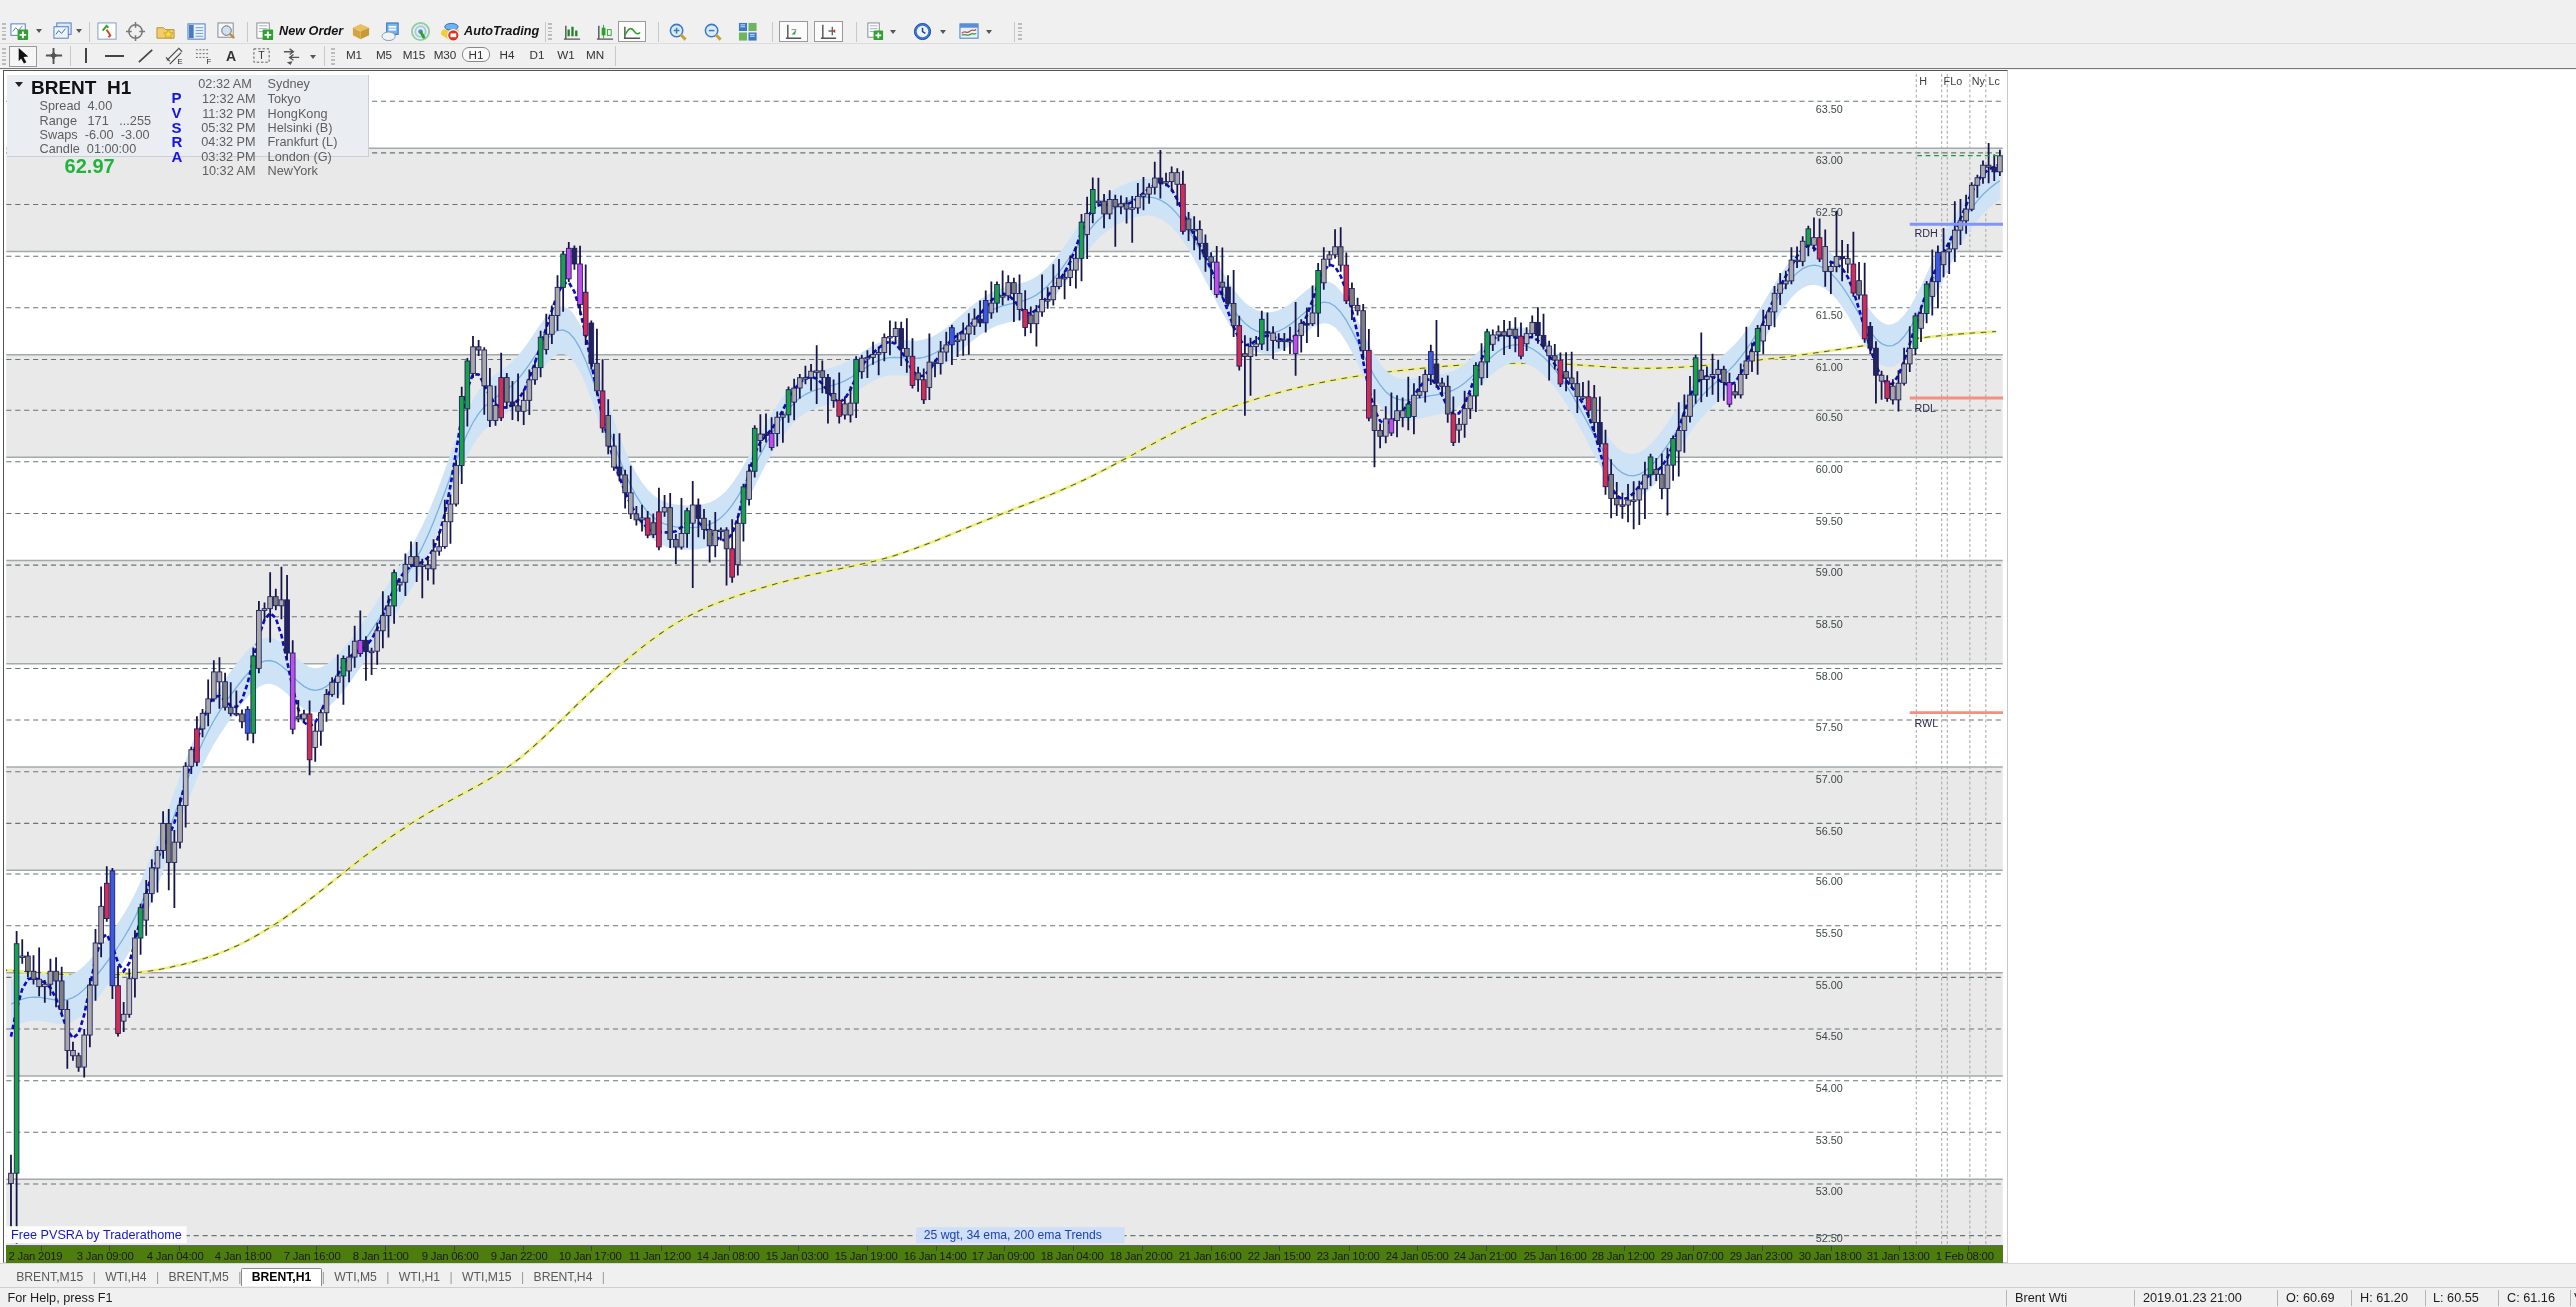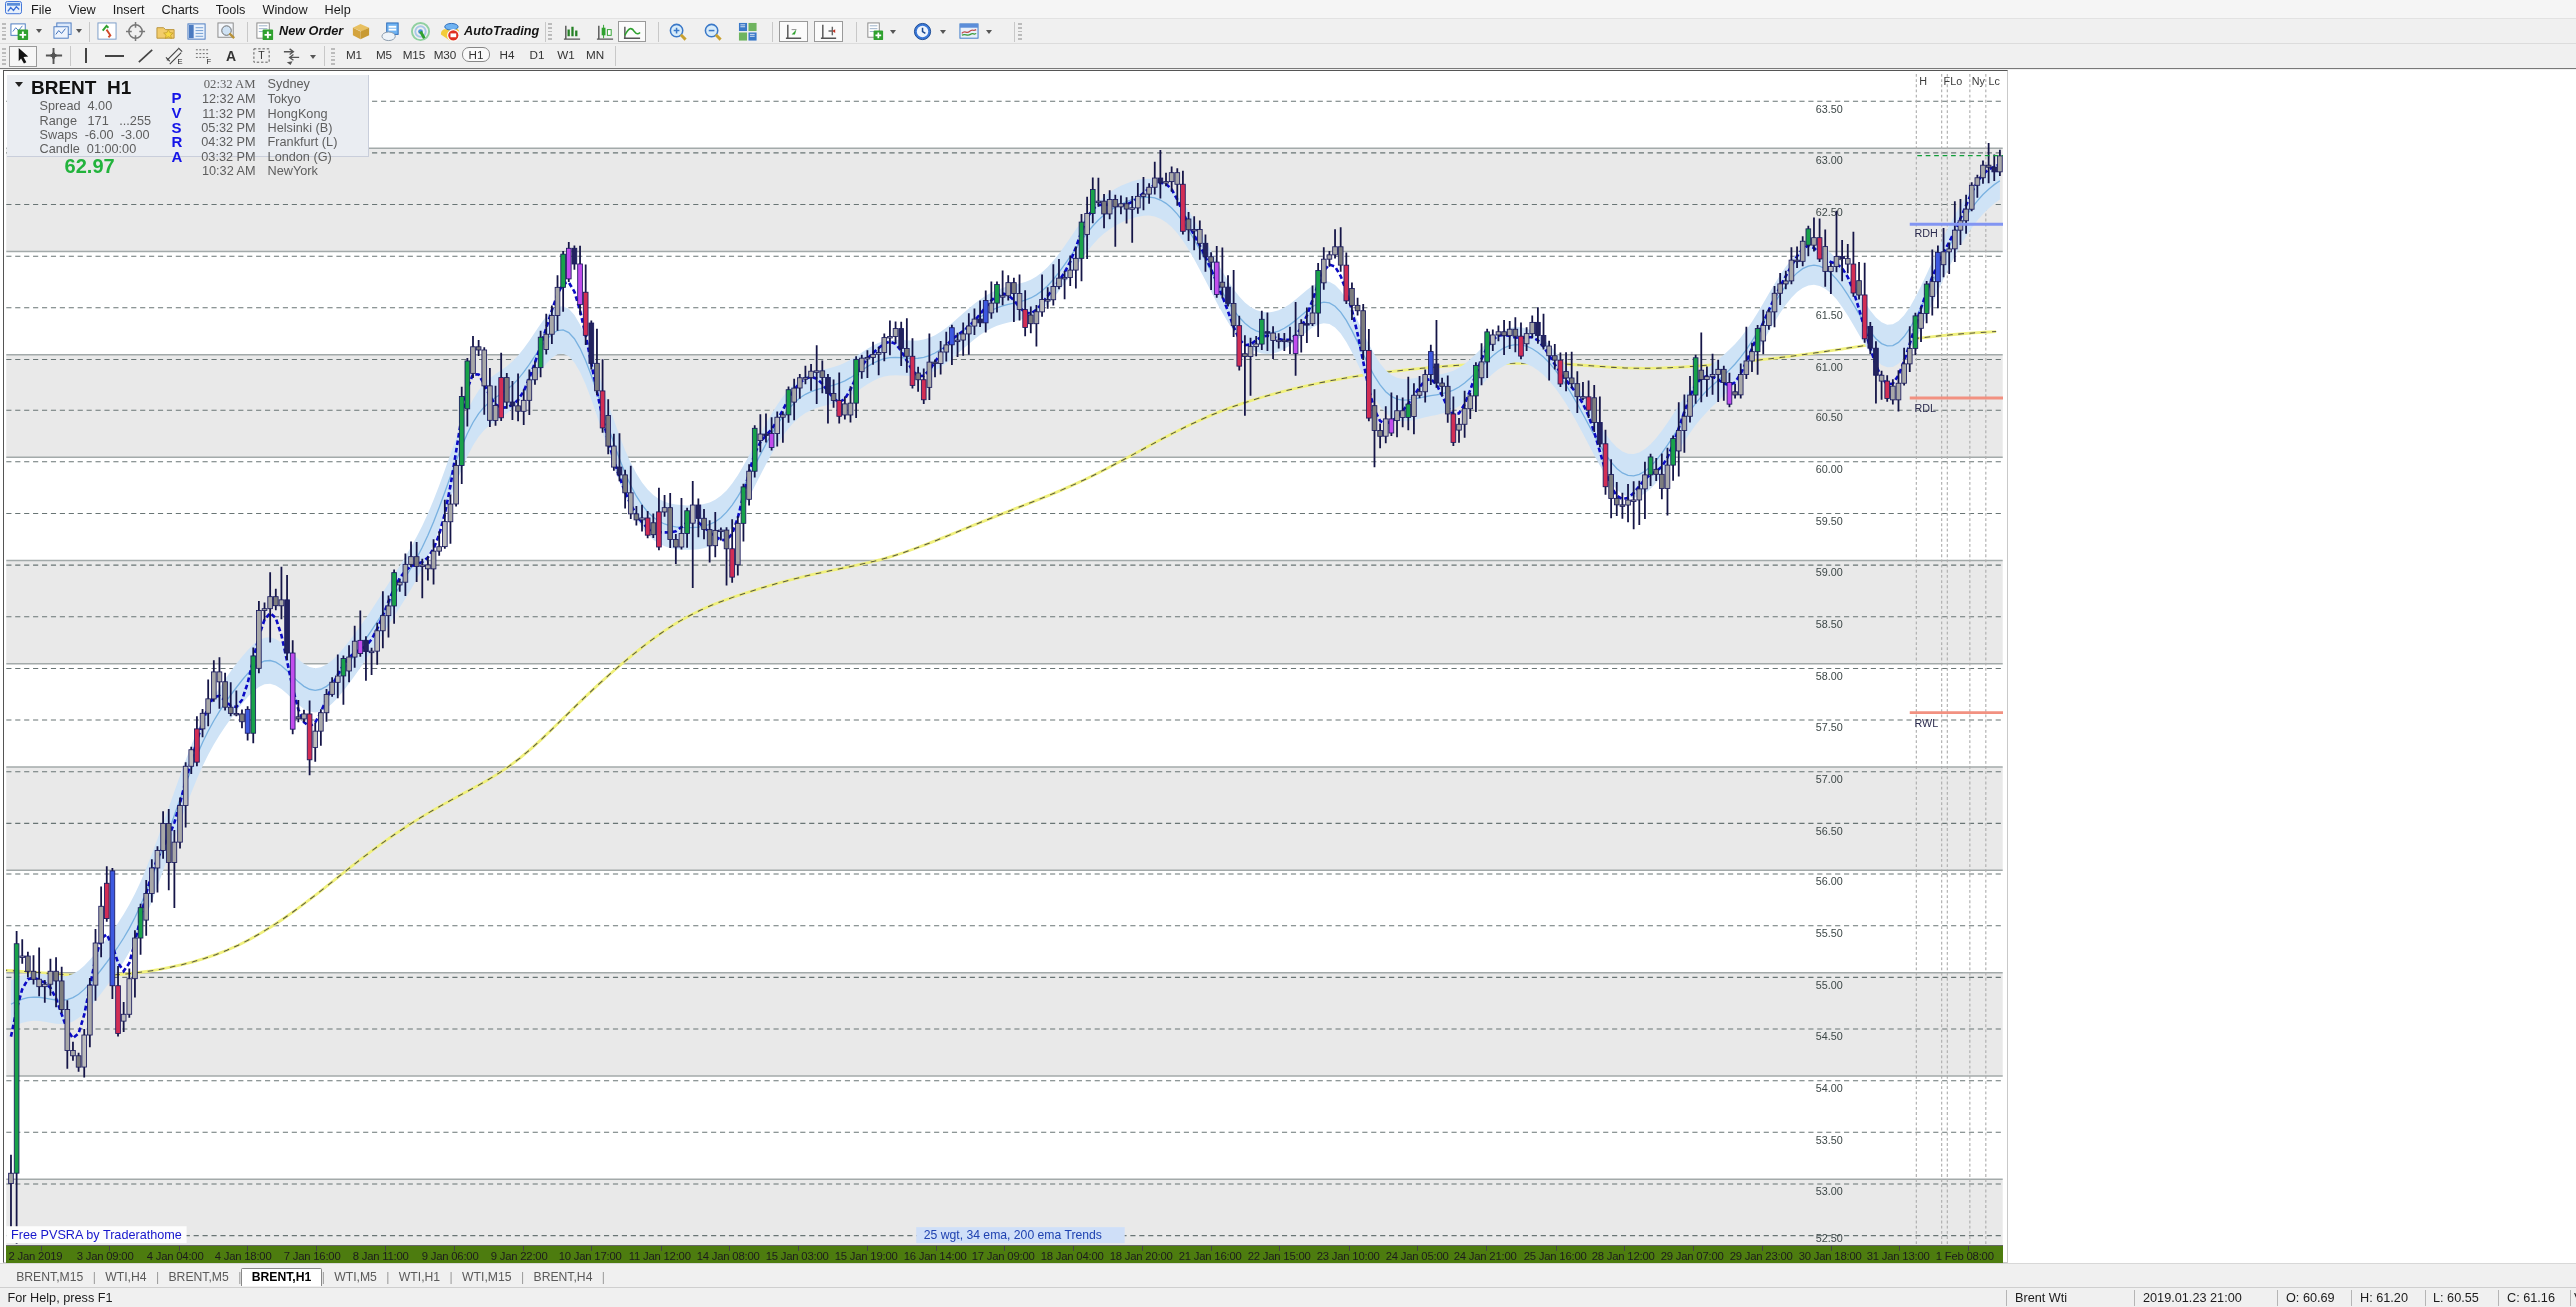--- a/index.html
+++ b/index.html
@@ -22,28 +22,20 @@
 .panel{position:absolute;left:0.9px;top:0.9px;width:362px;height:82px;background:#eaedf2;border-right:0.9px solid #c9cedb;border-bottom:0.9px solid #c9cedb;font-size:12.7px;color:#5e5e5e;}
 .tabbar{position:absolute;left:0;top:1263px;width:2576px;height:23.5px;background:#f0f0f0;border-top:0.9px solid #d8d8d8;font-size:12.2px;color:#5a5a5a;padding-top:3.8px;}
 .tab{display:inline-block;padding:0.9px 9.4px 2.8px 9.4px;}
 .tab.sel{background:#fff;border:0.9px solid #888;border-bottom:none;font-weight:bold;color:#000;border-radius:1.9px 1.9px 0 0;}
 .tsep{color:#999;}
 .status{position:absolute;left:0;top:1287px;width:2576px;height:20.7px;background:#f0f0f0;border-top:0.9px solid #cfcfcf;font-size:12.7px;color:#1c1c1c;}
 .sfield{position:absolute;top:2.8px;white-space:nowrap;}
 .ssep{position:absolute;top:1.9px;width:0.9px;height:16px;background:#b5b5b5;}
 </style></head><body>
 <div class="chrome">
- <div class="menubar">
-  <svg style="position:absolute;left:4.7px;top:0.9px" width="17" height="16" viewBox="0 0 18 17">
-        <rect x="0.5" y="0.5" width="17" height="13" rx="2" fill="#e8f0fb" stroke="#3a6fd8"></rect>
-        <rect x="2" y="2" width="14" height="3" fill="#5b8dd9"></rect>
-        <path d="M3 11 L6 7 L9 10 L12 6 L15 9" stroke="#3a6fd8" stroke-width="1.4" fill="none"></path>
-      </svg>
-  <span style="margin-left:22.5px">File</span><span>View</span><span>Insert</span><span>Charts</span><span>Tools</span><span>Window</span><span>Help</span>
- </div>
  <div class="tb1">
   <div class="grip" style="left:1.9px"></div>
   <svg class="ico" style="left:10.3px" viewBox="0 0 21 21">
         <rect x="1" y="2" width="15" height="12" fill="#fff" stroke="#4a7ac0"></rect>
         <path d="M3 10l3-4 3 3 4-5" stroke="#4a7ac0" fill="none"></path>
         <rect x="8" y="8" width="11" height="11" fill="#2fa12f" rx="1"></rect>
         <path d="M13.5 10v7M10 13.5h7" stroke="#fff" stroke-width="2"></path>
       </svg>
   <div style="position:absolute;left:36px;top:9.4px;border-left:3.8px solid transparent;border-right:3.8px solid transparent;border-top:4.7px solid #555;"></div>
   <svg class="ico" style="left:53px" viewBox="0 0 21 21">
@@ -685,21 +677,21 @@
   <div style="position:absolute;left:33px;top:24.4px;">Spread&nbsp; 4.00</div>
   <div style="position:absolute;left:33px;top:39px;">Range&nbsp;&nbsp; 171&nbsp;&nbsp; ...255</div>
   <div style="position:absolute;left:33px;top:53px;">Swaps&nbsp; -6.00&nbsp; -3.00</div>
   <div style="position:absolute;left:33px;top:67px;">Candle&nbsp; 01:00:00</div>
   <div style="position:absolute;left:58px;top:80px;font-size:20px;font-weight:bold;color:#22b33c;">62.97</div>
   <div style="position:absolute;top:14px;left:165px;color:#1414e8;font-weight:bold;font-size:15px;">P</div>
         <div style="position:absolute;top:29px;left:165px;color:#1414e8;font-weight:bold;font-size:15px;">V</div>
         <div style="position:absolute;top:44px;left:165px;color:#1414e8;font-weight:bold;font-size:15px;">S</div>
         <div style="position:absolute;top:58px;left:165px;color:#1414e8;font-weight:bold;font-size:15px;">R</div>
         <div style="position:absolute;top:73px;left:165px;color:#1414e8;font-weight:bold;font-size:15px;">A</div>
-  <div style="position:absolute;top:2.8px;left:188px;width:61px;text-align:right;font-family:Liberation Serif, serif;">02:32 AM</div>
+  <div style="position:absolute;top:2.8px;left:188px;width:61px;text-align:center;">02:32 AM</div>
         <div style="position:absolute;top:2.8px;left:261px;">Sydney</div>
         <div style="position:absolute;top:17px;left:188px;width:61px;text-align:right;">12:32 AM</div>
         <div style="position:absolute;top:17px;left:261px;">Tokyo</div>
         <div style="position:absolute;top:32px;left:188px;width:61px;text-align:right;">11:32 PM</div>
         <div style="position:absolute;top:32px;left:261px;">HongKong</div>
         <div style="position:absolute;top:46px;left:188px;width:61px;text-align:right;">05:32 PM</div>
         <div style="position:absolute;top:46px;left:261px;">Helsinki  (B)</div>
         <div style="position:absolute;top:60px;left:188px;width:61px;text-align:right;">04:32 PM</div>
         <div style="position:absolute;top:60px;left:261px;">Frankfurt  (L)</div>
         <div style="position:absolute;top:75px;left:188px;width:61px;text-align:right;">03:32 PM</div>

